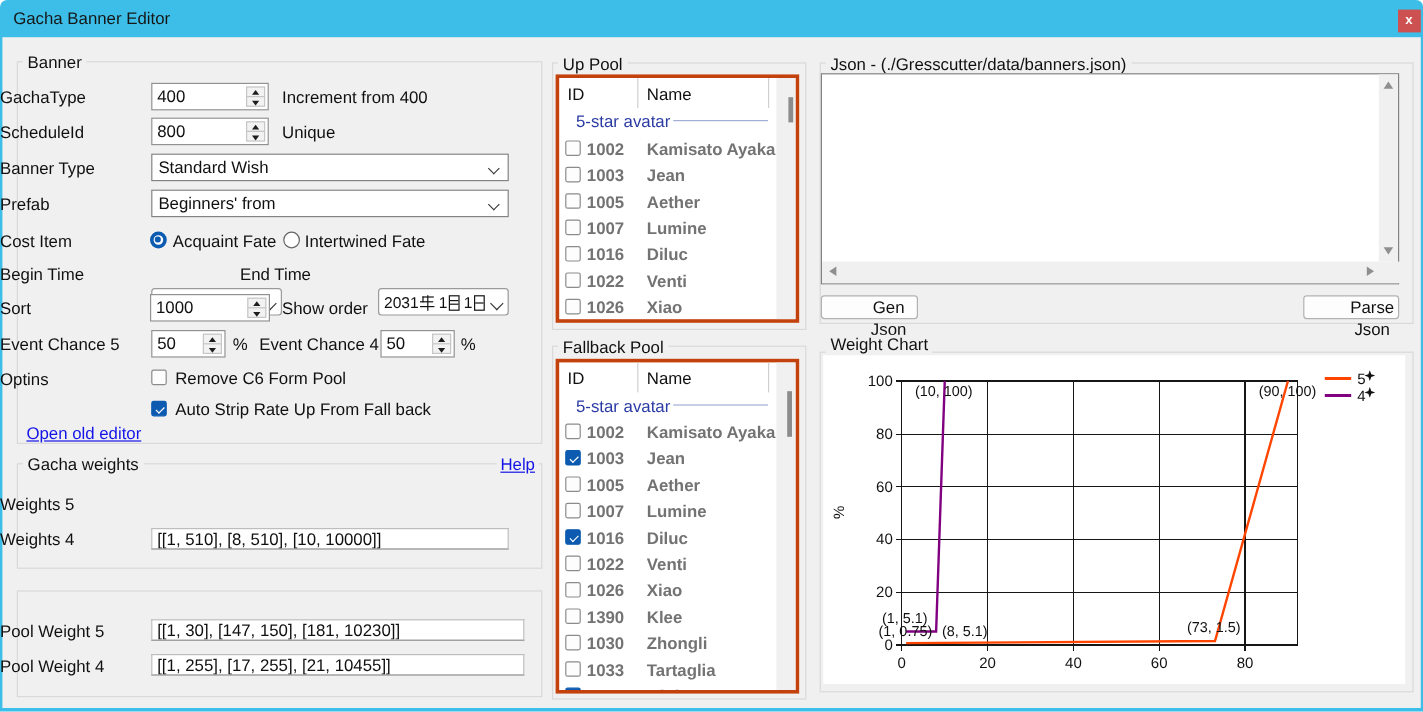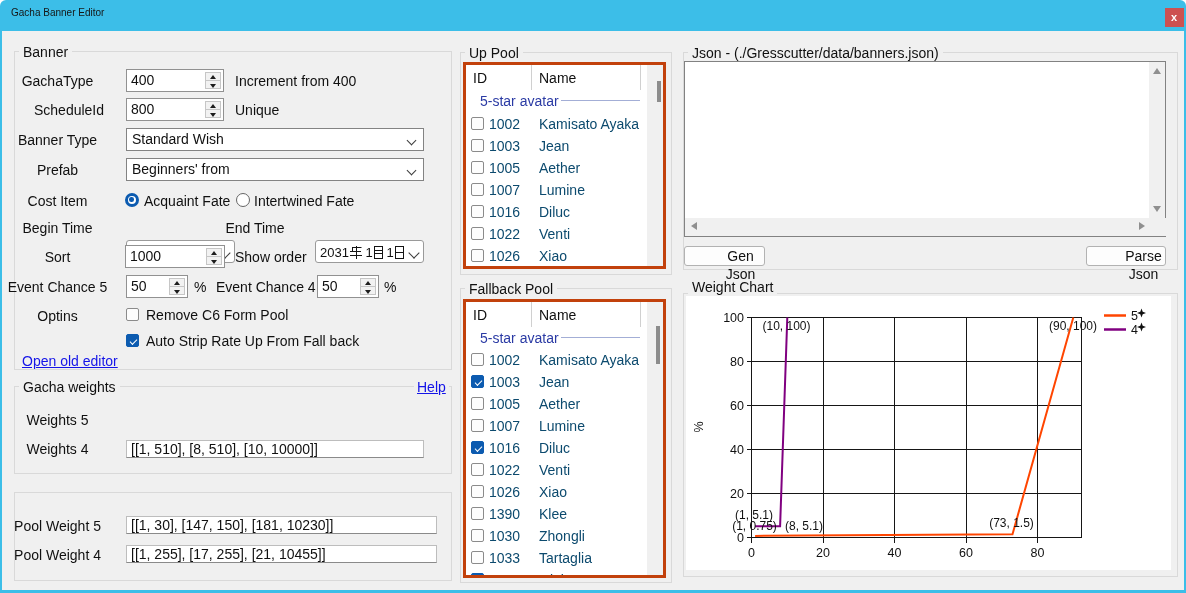--- a/index.html
+++ b/index.html
@@ -3,21 +3,21 @@
 <meta charset="utf-8">
 <style>
 * { margin:0; padding:0; box-sizing:border-box; }
 html,body { width:1186px; height:593px; overflow:hidden; }
 body { font-family:"Liberation Sans", sans-serif; font-size:14px; color:#101010; background:#ffffff; }
 #win { position:absolute; left:0; top:0; width:1186px; height:593px; background:#3cbee8; border-radius:6px 6px 0 0; overflow:hidden; }
 #client { position:absolute; left:2px; top:31px; width:1182px; height:559px; background:#f0f0f0; }
 .abs { position:absolute; }
 .grp { position:absolute; border:1px solid #d9d9d9; }
 .glbl { position:absolute; background:#f0f0f0; padding:0 4px; white-space:nowrap; }
-.lblr { position:absolute; text-align:center; white-space:nowrap; }
+.lblr { position:absolute; text-align:left; white-space:nowrap; }
 .txt { position:absolute; white-space:nowrap; }
 .spin { position:absolute; background:#fff; border:1px solid #919191; }
 .spin .v { position:absolute; left:4px; top:2px; }
 .spinbtns { position:absolute; right:2px; top:2px; bottom:2px; width:16px; }
 .sb { position:absolute; left:0; width:16px; height:9px; background:#f2f2f2; border:1px solid #c6c6c6; }
 .sb.up { top:0; }
 .sb.dn { bottom:0; }
 .tri-u { position:absolute; left:4px; top:2px; width:0; height:0; border-left:3.5px solid transparent; border-right:3.5px solid transparent; border-bottom:4.5px solid #1d1d1d; }
 .tri-d { position:absolute; left:4px; top:2.5px; width:0; height:0; border-left:3.5px solid transparent; border-right:3.5px solid transparent; border-top:4.5px solid #1d1d1d; }
 .combo { position:absolute; background:#fff; border:1px solid #838383; }
@@ -29,38 +29,38 @@
 .cb { position:absolute; width:13px; height:13px; background:#fdfdfd; border:1px solid #8b8b8b; border-radius:2px; }
 .cb.on { background:#0c5bb0; border-color:#0c5bb0; }
 .cb.on:after { content:""; position:absolute; left:2.5px; top:3.5px; width:6px; height:3px; border-left:1.6px solid #fff; border-bottom:1.6px solid #fff; transform:rotate(-45deg); }
 .rad { position:absolute; width:14px; height:14px; border-radius:50%; }
 .rad.on { background:#fff; border:3.5px solid #0c5bb0; }
 .rad.on:after { content:""; position:absolute; left:1.25px; top:1.25px; width:4.5px; height:4.5px; border-radius:50%; background:#0c5bb0; }
 .rad.off { background:#fff; border:1px solid #666666; }
 a.lnk { color:#1414e8; text-decoration:underline; }
 .list { position:absolute; background:#fff; border:3px solid #c2410c; overflow:hidden; }
 .cat { color:#2a3aa4; }
-.orange { color:#0c4a6e; }
+.orange { color:#737373;font-weight:bold; }
 .btn { position:absolute; background:#fdfdfd; border:1px solid #b2b2b2; border-radius:3px; text-align:center; }
 .sbar { position:absolute; background:#f0f0f0; }
 .wtin { position:absolute; background:#fff; border:1px solid #bdbdbd; border-bottom-color:#8a8a8a; line-height:16px; padding-left:4px; white-space:nowrap; overflow:hidden; }
 .cjk { display:inline-block; position:relative; top:2px; margin-left:1px; }
 .ri { width:9px; height:13px; border:1.3px solid #141414; background:linear-gradient(#141414,#141414) 0 5px/100% 1.3px no-repeat; }
 .yue { width:9px; height:13px; border:1.3px solid #141414; background:linear-gradient(#141414,#141414) 0 2.8px/100% 1.3px no-repeat, linear-gradient(#141414,#141414) 0 5.9px/100% 1.3px no-repeat; }
 .nian { width:12px; height:13px; background:
   linear-gradient(#141414,#141414) 2px 1px/9.5px 1.3px no-repeat,
   linear-gradient(#141414,#141414) 0.5px 5px/11px 1.3px no-repeat,
   linear-gradient(#141414,#141414) 0 9px/12px 1.3px no-repeat,
   linear-gradient(#141414,#141414) 6px 0/1.3px 13px no-repeat,
   linear-gradient(#141414,#141414) 2.5px 1px/1.3px 5px no-repeat; }
 </style>
 </head>
 <body>
 <div id="win">
-  <div class="abs" style="left:11px; top:7px; font-size:10px; color:#161616;">Gacha Banner Editor</div>
+  <div class="abs" style="left:11px; top:7px; font-size:14px; color:#161616;">Gacha Banner Editor</div>
   <div class="abs" style="left:1165px; top:8px; width:19px; height:19px; background:#cd5151;">
       <span style="position:absolute;left:6px;top:2.5px;color:#fff;font-weight:bold;font-size:11px;">x</span>
     </div>
   <div id="client"></div>
 
   <div class="grp" style="left:14px; top:51px; width:438px; height:319px;"></div>
   <div class="glbl" style="left:19px; top:44px;">Banner</div>
 
   <div class="lblr" style="left:0; top:73px; width:115px;">GachaType</div>
   <div class="spin" style="left:126px; top:69px; width:98px; height:23px;">

